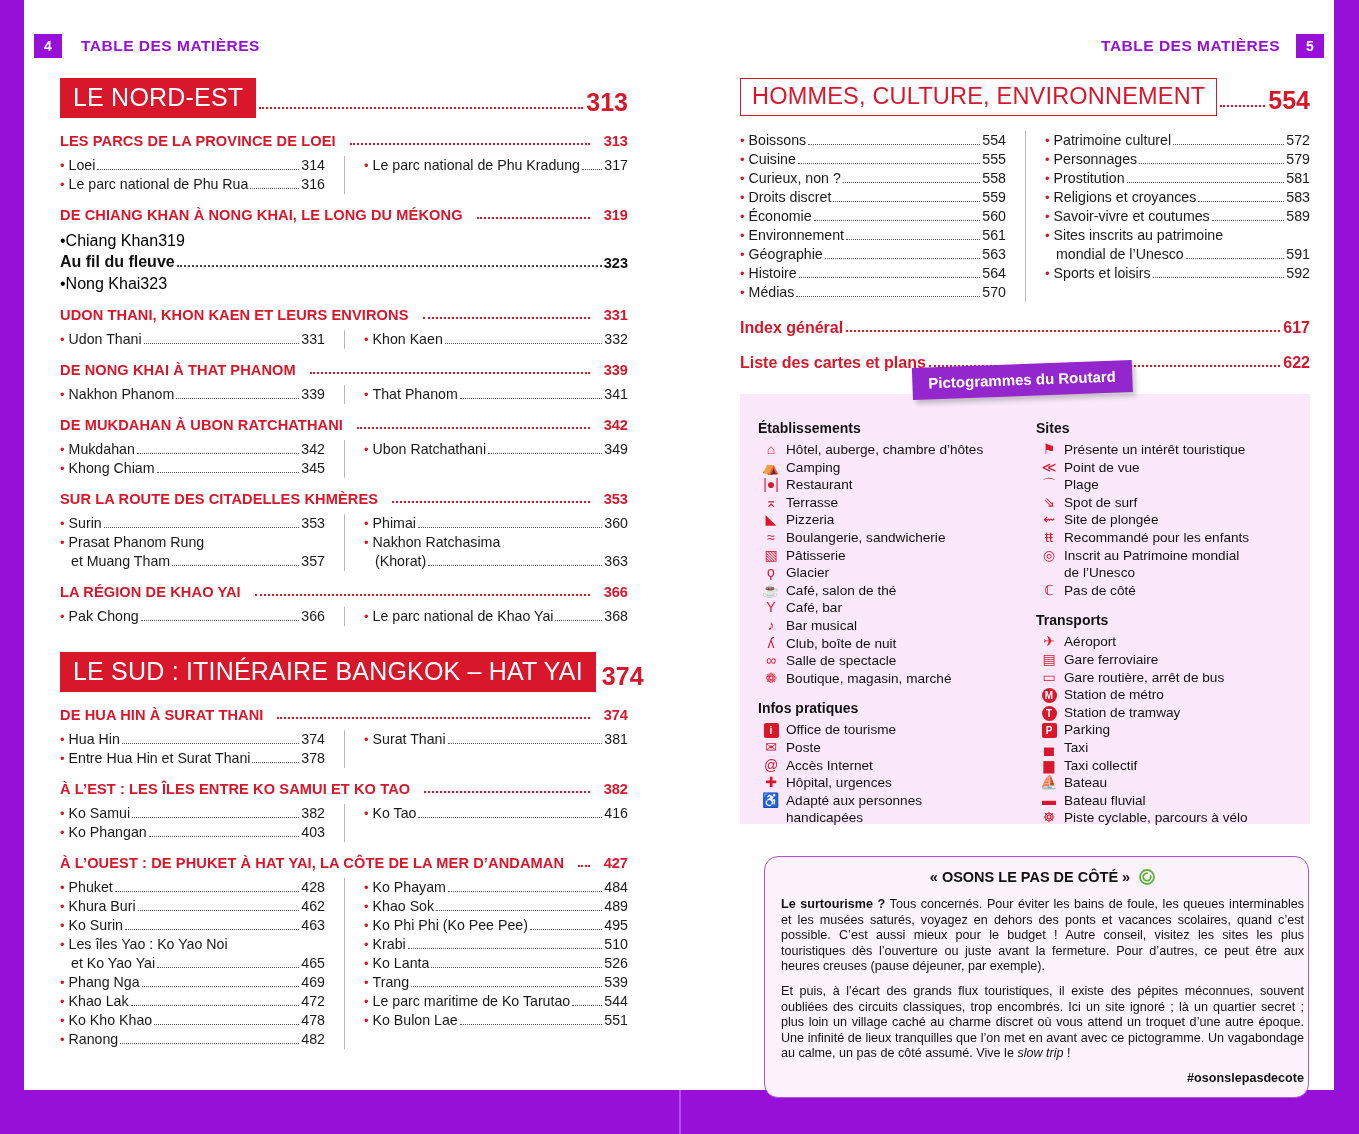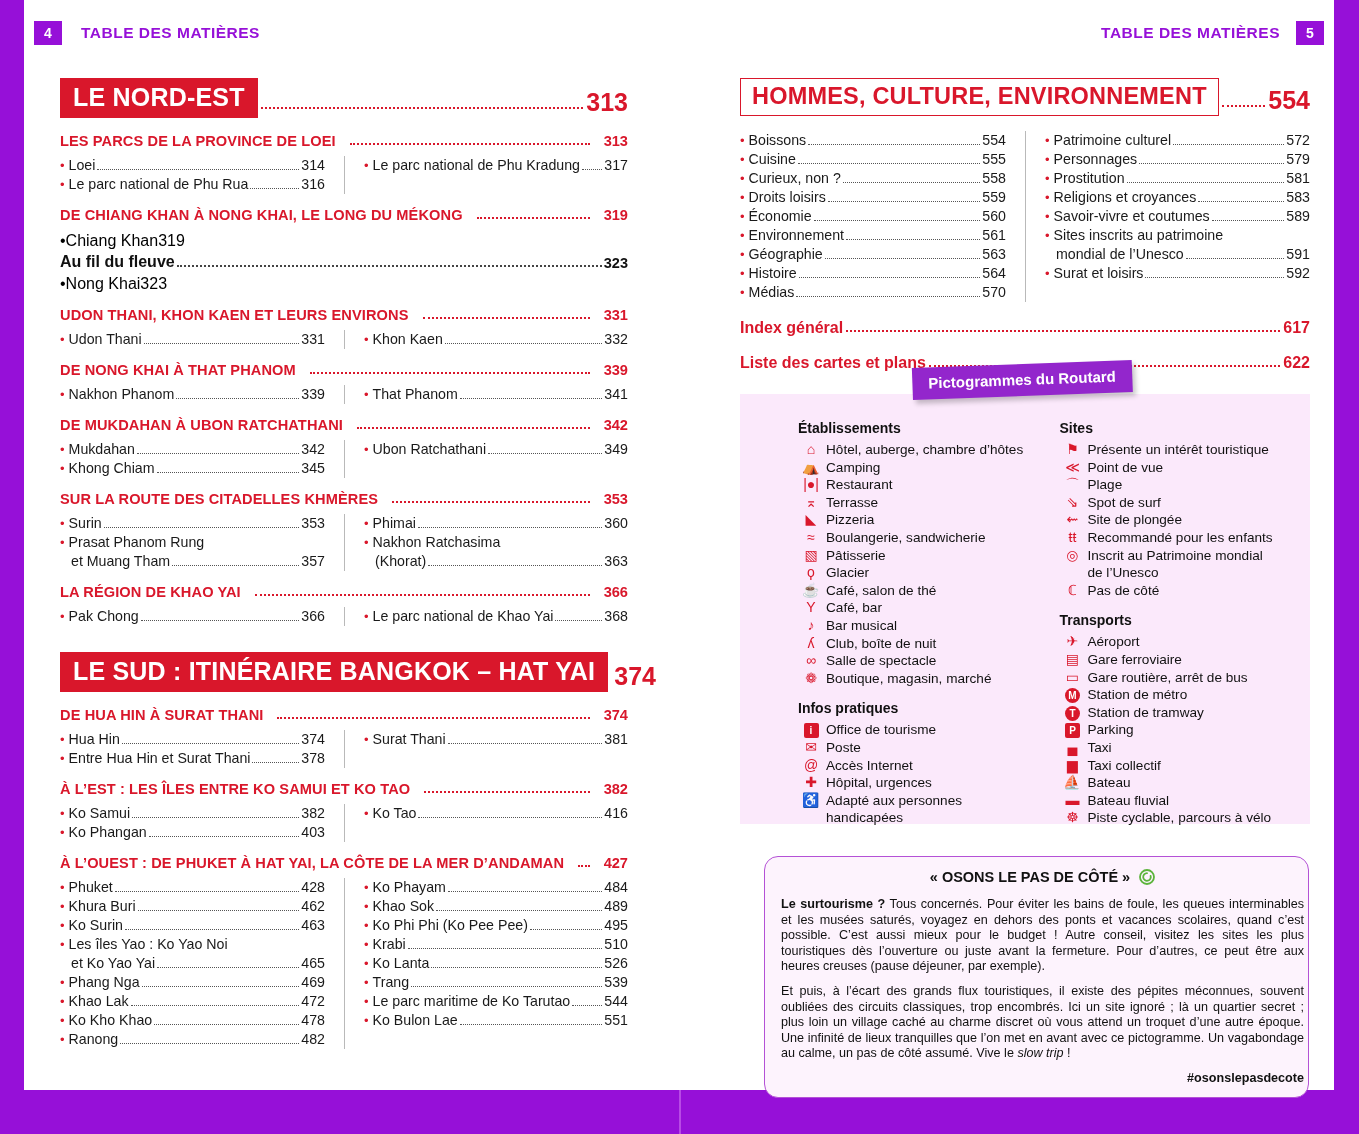--- a/index.html
+++ b/index.html
@@ -12,21 +12,21 @@
   }
   
   .frame-left{position:absolute;left:0;top:0;width:24px;height:1134px;background:#9610d8;}
   .frame-right{position:absolute;right:0;top:0;width:25px;height:1134px;background:#9610d8;}
   .frame-bottom{position:absolute;left:0;bottom:0;width:1359px;height:44px;background:#9610d8;}
   .frame-gutter{position:absolute;left:679px;bottom:0;width:2px;height:44px;background:#b84ae6;}
 
   .page{position:absolute;top:0;left:24px;width:1310px;height:1090px;background:#fff;}
 
   
-  .hdr{position:absolute;top:21px;height:24px;}
+  .hdr{position:absolute;top:34px;height:24px;}
   .hdr-left{left:10px;}
   .hdr-right{right:10px;}
   .pagenum{
     display:inline-block;background:#9610d8;color:#fff;
     font-weight:bold;font-size:14px;text-align:center;
     width:28px;height:24px;line-height:24px;vertical-align:middle;
   }
   .hdr-title{
     display:inline-block;color:#9610d8;font-weight:bold;
     font-size:15.5px;letter-spacing:.5px;vertical-align:middle;
@@ -35,21 +35,21 @@
   .hdr-left .hdr-title{margin-left:19px;}
   .hdr-right .hdr-title{margin-right:16px;}
 
   
   .col-left{position:absolute;left:36px;top:78px;width:568px;}
   .col-right{position:absolute;left:716px;top:78px;width:570px;}
 
   
   .banner{display:flex;align-items:flex-end;margin-bottom:15px;}
   .banner .lbl{
-    background:#d9172b;color:#fff;font-weight:bold;
+    background:#d9172b;color:#fff;font-weight:normal;
     font-size:25px;padding:6px 13px 7px 13px;letter-spacing:.2px;
     white-space:nowrap;line-height:1.06;
   }
   .banner .dots{
     flex:1;border-bottom:2.5px dotted #d9172b;margin:0 3px 9px 3px;height:1px;
   }
   .banner .pg{color:#d9172b;font-weight:bold;font-size:25px;line-height:1;padding-bottom:3px;}
 
   
   .banner.outline .lbl{
@@ -97,21 +97,21 @@
   .picto-tab{
     position:absolute;left:173px;top:0;background:#9326cc;color:#fff;
     font-weight:bold;font-size:15px;padding:7px 16px 8px 16px;
     transform:rotate(-2.1deg);transform-origin:left bottom;
     box-shadow:3px 4px 5px rgba(0,0,0,.22);z-index:3;white-space:nowrap;
   }
   .picto-box{
     position:absolute;left:0;top:26px;width:570px;height:430px;
     background:#fbe9fb;box-sizing:border-box;
   }
-  .picto-cols{display:flex;padding:26px 8px 0 16px;margin-left:40px;}
+  .picto-cols{display:flex;padding:26px 8px 0 16px;}
   .pc-left{width:278px;}
   .pc-right{width:260px;}
   .pgroup-title{font-weight:bold;font-size:14px;color:#111;margin:0 0 5px 2px;}
   .pgroup{margin-bottom:13px;}
   .prow{display:flex;align-items:flex-start;line-height:17.6px;}
   .prow .ico{
     width:30px;min-width:30px;text-align:center;color:#d9172b;
     font-size:14px;line-height:17.6px;
   }
   .prow .lab{font-size:13.6px;color:#111;line-height:17.6px;}
@@ -554,21 +554,21 @@
             <span class="pg">555</span>
           </div>
           <div class="entry">
             <span class="bullet">•</span>
             <span class="t">Curieux, non ?</span>
             <span class="dots"></span>
             <span class="pg">558</span>
           </div>
           <div class="entry">
             <span class="bullet">•</span>
-            <span class="t">Droits loisirs</span>
+            <span class="t">Droits discret</span>
             <span class="dots"></span>
             <span class="pg">559</span>
           </div>
           <div class="entry">
             <span class="bullet">•</span>
             <span class="t">Économie</span>
             <span class="dots"></span>
             <span class="pg">560</span>
           </div>
           <div class="entry">
@@ -633,21 +633,21 @@
               <span class="t">Sites inscrits au patrimoine</span>
             </div>
             <div class="cont">
               <span class="t">mondial de l’Unesco</span>
               <span class="dots"></span>
               <span class="pg">591</span>
             </div>
           </div>
           <div class="entry">
             <span class="bullet">•</span>
-            <span class="t">Surat et loisirs</span>
+            <span class="t">Sports et loisirs</span>
             <span class="dots"></span>
             <span class="pg">592</span>
           </div>
         </div>
       </div>
       <div class="bigline">
         <div class="t">Index général</div>
         <span class="dots"></span>
         <div class="pg">617</div>
       </div>

